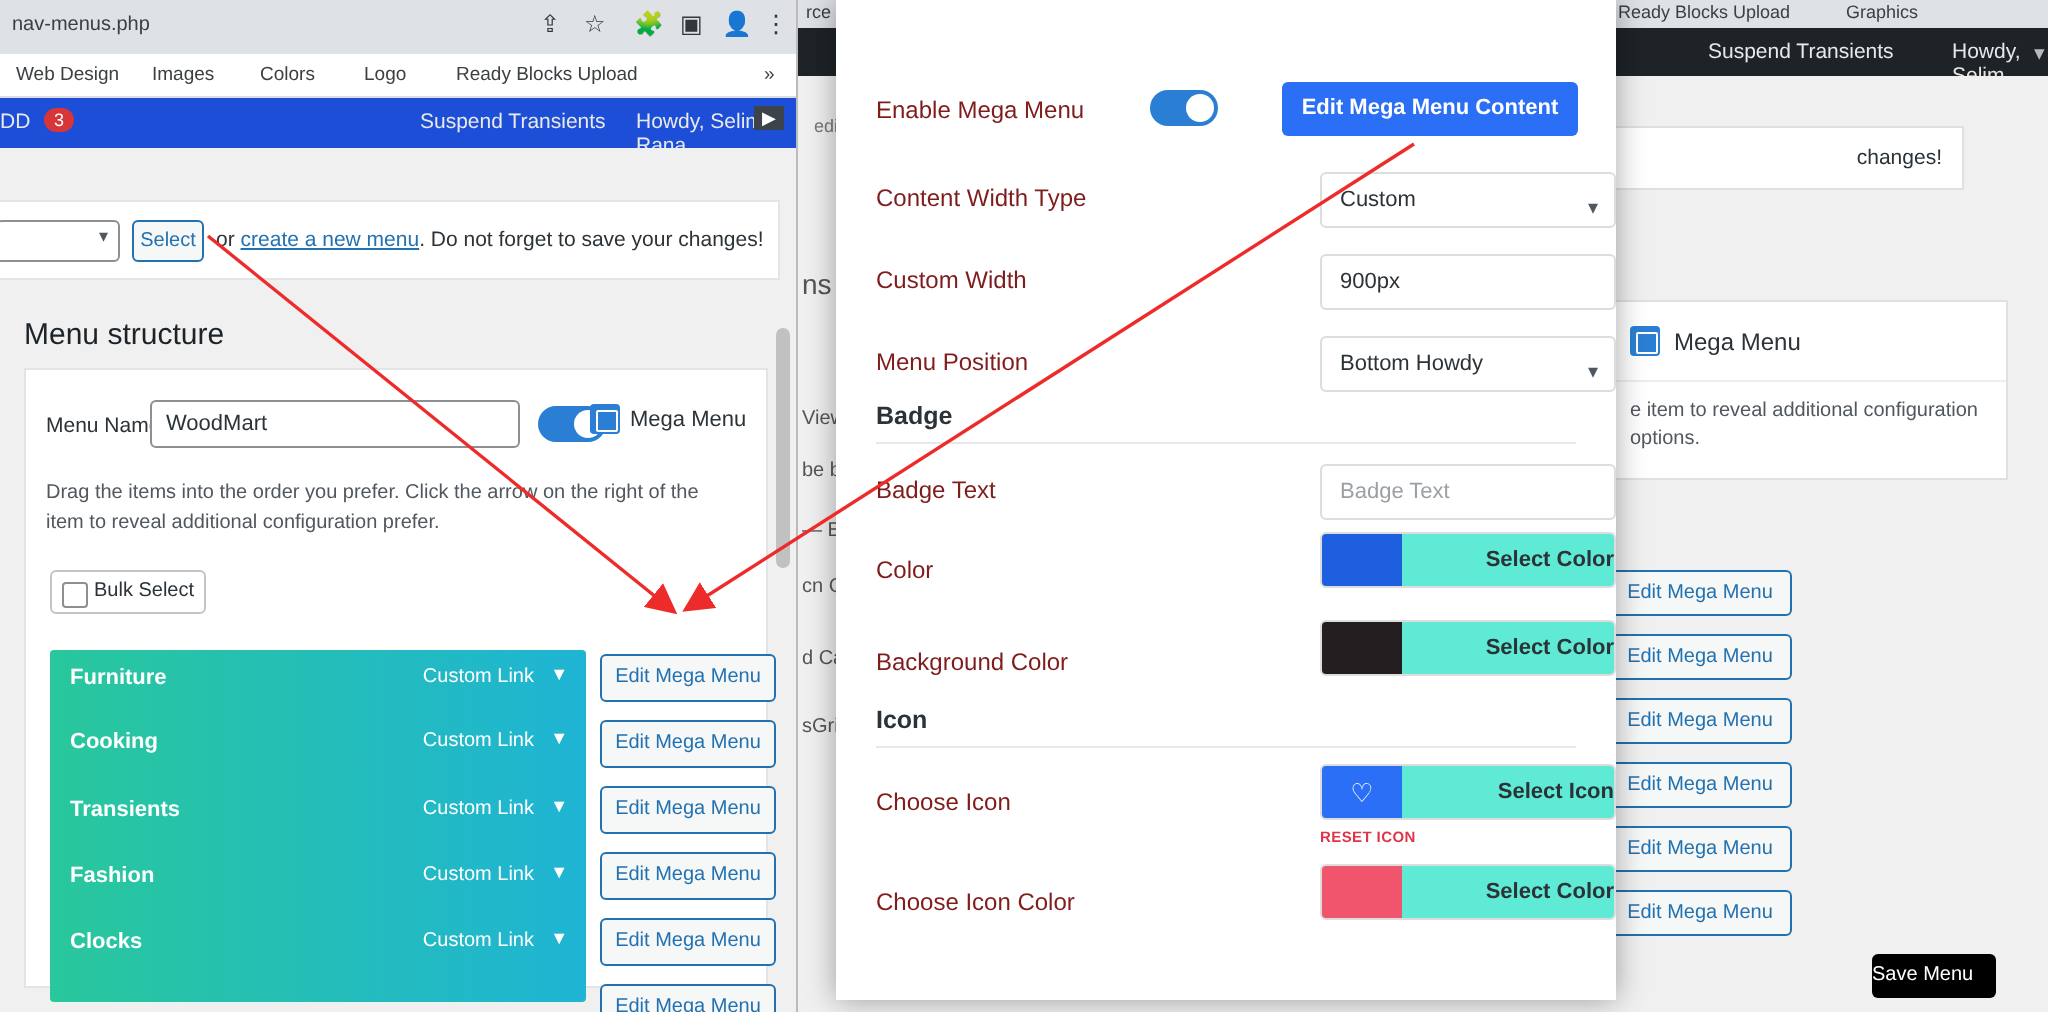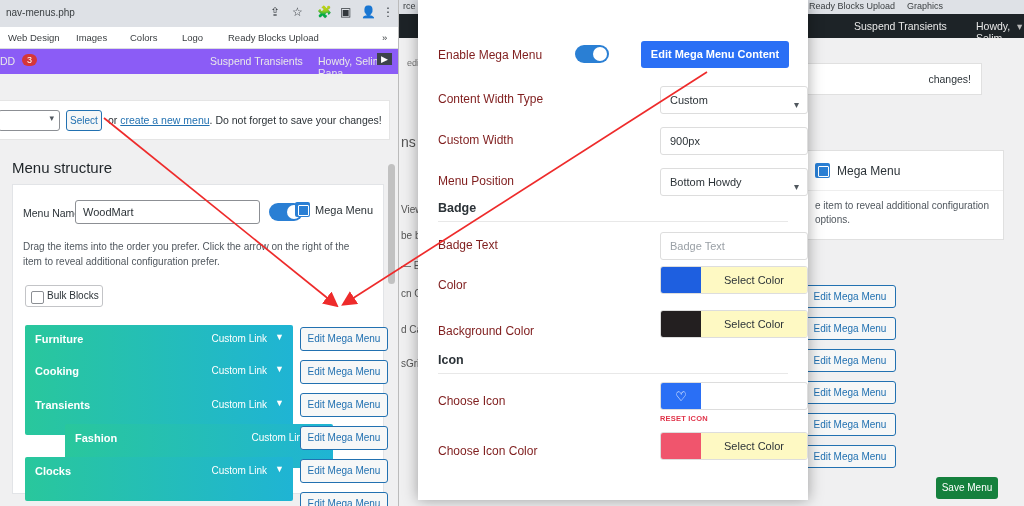--- a/index.html
+++ b/index.html
@@ -52,22 +52,22 @@
     position:absolute; left:405px; top:247px; width:200px;
   }
   .emm-btn {
     width:92px; height:23px; margin:0 0 9px 0;
     border:1px solid #2271b1; background:#f6f7f7; color:#2271b1;
     border-radius:3px; font-size:10px; line-height:21px; text-align:center;
     cursor:pointer;
   }
   .save-menu-btn {
     position:absolute; left:935px; top:477px; width:62px; height:22px;
-    background:#15803d; color:#fff; border-radius:3px; font-size:10px;
-    line-height:22px; text-align:center; cursor:pointer;
+    background:#000000; color:#fff; border-radius:3px; font-size:10px;
+    line-height:22px; text-align:left; cursor:pointer;
   }
 
   
   .left-window {
     position:absolute; left:0; top:0; width:398px; height:506px;
     background:#ffffff; overflow:hidden;padding-left:23px;
   }
   .lw-tabbar {
     position:absolute; left:0; top:0; width:398px; height:27px;
     background:#dee1e6;
@@ -78,21 +78,21 @@
   }
   .lw-ctrl { position:absolute; top:5px; width:16px; height:16px; }
   .lw-bookmarks {
     position:absolute; left:0; top:27px; width:398px; height:22px;
     background:#ffffff; border-bottom:1px solid #dadce0;
     font-size:9.5px; color:#3c4043;
   }
   .lw-bookmarks .bmitem { position:absolute; top:5px; white-space:nowrap; }
   .lw-adminbar {
     position:absolute; left:0; top:49px; width:398px; height:25px;
-    background:#8b5cf6; color:#e9e9e9; font-size:10.5px;
+    background:#1d4ed8; color:#e9e9e9; font-size:10.5px;
   }
   .lw-body {
     position:absolute; left:0; top:74px; width:398px; height:432px;
     background:#f0f0f1;
   }
   .select-row {
     position:absolute; left:0; top:26px; width:390px; height:40px;
     background:#fff; border:1px solid #e5e5e5; border-left:none;text-decoration:underline;
   }
   .sel-box {
@@ -197,22 +197,22 @@
   }
   .sec-rule {
     position:absolute; left:20px; width:350px; height:1px; background:#e8e8e8;
   }
   .swatch-group {
     position:absolute; left:222px; width:148px; height:28px;
     border:1px solid #ddd; border-radius:3px; display:flex; overflow:hidden;
   }
   .swatch { width:40px; height:100%; }
   .swatch-label {
-    flex:1; background:#fef9c3; font-size:11px; color:#2c3338;
-    line-height:26px; text-align:center;
+    flex:1; background:#5eead4; font-size:11px; color:#2c3338;
+    line-height:26px; text-align:right;font-weight:bold;
   }
   .reset-icon {
     position:absolute; left:222px; font-size:7.5px; color:#e0344a; font-weight:bold;
     letter-spacing:.2px;
   }
   .heart-box {
     width:40px; height:100%; background:#2a6ff5; display:flex;
     align-items:center; justify-content:center; color:#fff; font-size:13px;
   }
 
@@ -225,21 +225,21 @@
 <div class="back-window">
 
   <div class="back-tabbar">
     <span class="tbitem" style="left:4px;">rce</span>
     <span class="tbitem" style="left:40px;">Board: Web Design</span>
     <span class="tbitem" style="left:145px;">Web Design</span>
     <span class="tbitem" style="left:225px;">Images</span>
     <span class="tbitem" style="left:290px;">Colors</span>
     <span class="tbitem" style="left:350px;">Logo</span>
     <span class="tbitem" style="left:410px;">Ready Blocks Upload</span>
-    <span class="tbitem" style="left:508px;">Graphics</span>
+    <span class="tbitem" style="left:524px;">Graphics</span>
   </div>
 
   <div class="back-adminbar">
     <span style="position:absolute; left:20px; top:6px;">📊</span>
     <span style="position:absolute; left:36px; top:6px;">Rank Math SEO</span>
     <span style="position:absolute; left:112px; top:6px;">EDD</span>
     <span style="position:absolute; left:134px; top:5px; background:#d63638; color:#fff; border-radius:8px; padding:1px 5px; font-size:9px;">3</span>
     <span style="position:absolute; left:455px; top:6px;">Suspend Transients</span>
     <span style="position:absolute; left:577px; top:6px;">Howdy, Selim Rana</span>
     <span style="position:absolute; left:618px; top:6px; color:#b9b9b9;">▾</span>
@@ -324,21 +324,21 @@
 
     <div class="struct-card">
       <span class="mn-label">Menu Name</span>
       <div class="mn-input">WoodMart</div>
       <div class="toggle" style="left:256px; top:18px;"></div>
       <div class="mega-tag">
         <span class="mega-icon-sq"></span>
         <span>Mega Menu</span>
       </div>
       <div class="struct-help">Drag the items into the order you prefer. Click the arrow on the right of the item to reveal additional configuration prefer.</div>
-      <div class="bulk-select">Bulk Blocks</div>
+      <div class="bulk-select">Bulk Select</div>
 
       <div class="menu-item" style="top:140px; background:linear-gradient(90deg,#29c79c,#1fb4d4);">
         <span class="mi-name">Furniture</span>
         <span class="mi-type">Custom Link</span>
         <span class="mi-arrow">▼</span>
       </div>
       <div class="mi-emm" style="top:142px;">Edit Mega Menu</div>
 
       <div class="menu-item" style="top:172px; background:linear-gradient(90deg,#29c79c,#1fb4d4);">
         <span class="mi-name">Cooking</span>
@@ -347,21 +347,21 @@
       </div>
       <div class="mi-emm" style="top:175px;">Edit Mega Menu</div>
 
       <div class="menu-item" style="top:206px; background:linear-gradient(90deg,#29c79c,#1fb4d4);">
         <span class="mi-name">Transients</span>
         <span class="mi-type">Custom Link</span>
         <span class="mi-arrow">▼</span>
       </div>
       <div class="mi-emm" style="top:208px;">Edit Mega Menu</div>
 
-      <div class="menu-item" style="top:239px; background:linear-gradient(90deg,#29c79c,#1fb4d4);margin-left:40px;">
+      <div class="menu-item" style="top:239px; background:linear-gradient(90deg,#29c79c,#1fb4d4);">
         <span class="mi-name">Fashion</span>
         <span class="mi-type">Custom Link</span>
         <span class="mi-arrow">▼</span>
       </div>
       <div class="mi-emm" style="top:241px;">Edit Mega Menu</div>
 
       <div class="menu-item" style="top:272px; background:linear-gradient(90deg,#29c79c,#1fb4d4);">
         <span class="mi-name">Clocks</span>
         <span class="mi-type">Custom Link</span>
         <span class="mi-arrow">▼</span>
@@ -423,20 +423,21 @@
       </div>
     </div>
 
     <div class="sec-title" style="top:353px;">Icon</div>
     <div class="sec-rule" style="top:373px;"></div>
 
     <div class="row" style="top:388px;">
       <span class="row-label" style="top:6px;">Choose Icon</span>
       <div class="swatch-group" style="top:-6px;">
         <div class="heart-box">♡</div>
+        <div class="swatch-label">Select Icon</div>
       </div>
       <div class="reset-icon" style="top:26px;">RESET ICON</div>
     </div>
 
     <div class="row" style="top:438px;">
       <span class="row-label" style="top:6px;text-align:right;">Choose Icon Color</span>
       <div class="swatch-group" style="top:-6px;">
         <div class="swatch" style="background:#f0556d;"></div>
         <div class="swatch-label">Select Color</div>
       </div>

